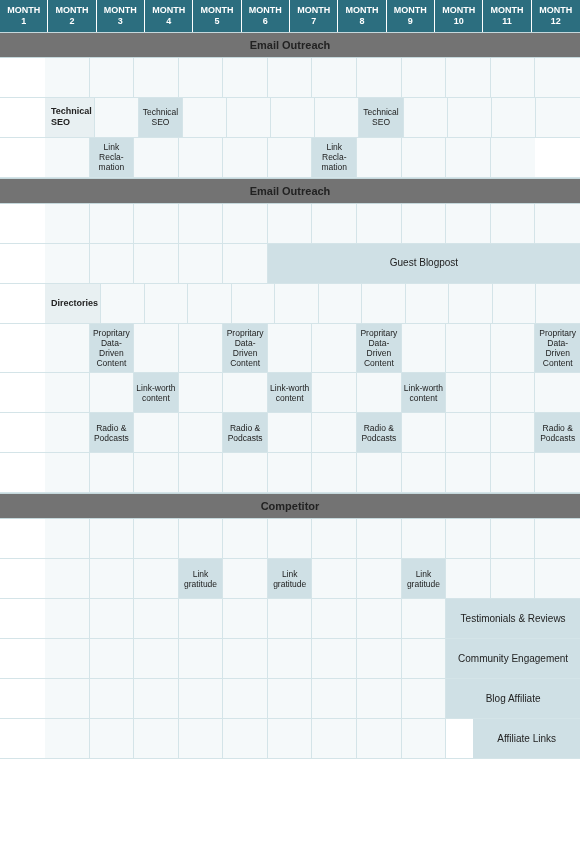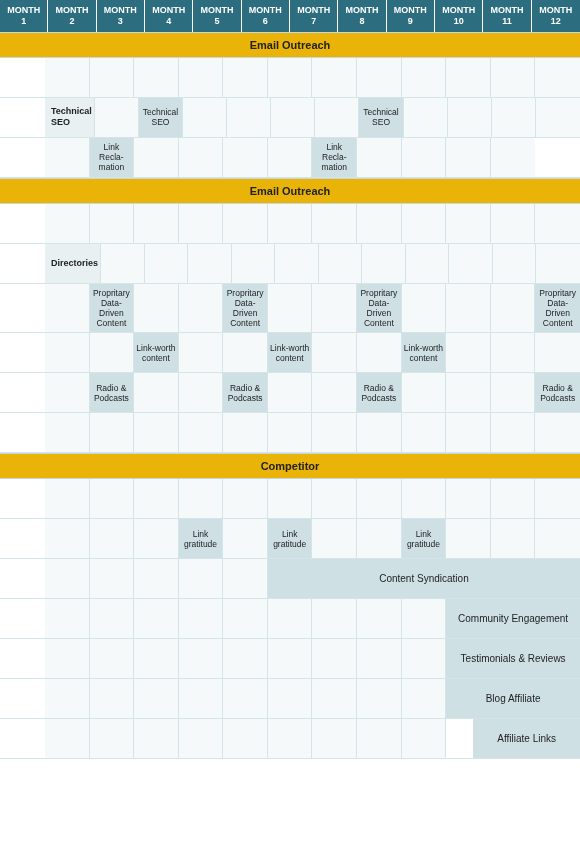--- a/index.html
+++ b/index.html
@@ -22,21 +22,21 @@
       font-size: 9px;
     }
     .header-cell {
       padding: 5px 2px;
       border-right: 1px solid #fff;
       line-height: 1.2;
     }
     .header-cell:last-child { border-right: none; }
 
     .section-label-row {
-      background: #eab308;
+      background: #737373;
       text-align: center;
       padding: 6px 4px;
       font-size: 11px;
       font-weight: bold;
       color: #222;
       border-bottom: 1px solid #c5d8dc;
       border-top: 1px solid #c5d8dc;
     }
 
     .data-row {
@@ -147,20 +147,28 @@
         <div class="data-cell empty"></div>
         <div class="data-cell empty"></div>
         <div class="data-cell empty"></div>
         <div class="data-cell empty"></div>
         <div class="data-cell empty"></div>
         <div class="data-cell empty"></div>
         <div class="data-cell empty"></div>
         <div class="data-cell empty"></div>
       </div>
       <div class="data-row">
+        <div class="data-cell empty"></div>
+        <div class="data-cell empty"></div>
+        <div class="data-cell empty"></div>
+        <div class="data-cell empty"></div>
+        <div class="data-cell empty"></div>
+        <div class="data-cell filled" style="grid-column: span 7; font-weight: normal; justify-content: center; font-size: 10px;">Guest Blogpost</div>
+      </div>
+      <div class="data-row">
         <div class="data-cell label-cell">Directories</div>
         <div class="data-cell empty"></div>
         <div class="data-cell empty"></div>
         <div class="data-cell empty"></div>
         <div class="data-cell empty"></div>
         <div class="data-cell empty"></div>
         <div class="data-cell empty"></div>
         <div class="data-cell empty"></div>
         <div class="data-cell empty"></div>
         <div class="data-cell empty"></div>
@@ -251,45 +259,37 @@
         <div class="data-cell empty"></div>
         <div class="data-cell empty"></div>
         <div class="data-cell empty"></div>
       </div>
       <div class="data-row">
         <div class="data-cell empty"></div>
         <div class="data-cell empty"></div>
         <div class="data-cell empty"></div>
         <div class="data-cell empty"></div>
         <div class="data-cell empty"></div>
-        <div class="data-cell filled" style="grid-column: span 7; font-weight: normal; justify-content: center; font-size: 10px;">Content Syndication</div>
+        <div class="data-cell empty"></div>
+        <div class="data-cell empty"></div>
+        <div class="data-cell empty"></div>
+        <div class="data-cell empty"></div>
+        <div class="data-cell filled" style="grid-column: span 3; font-weight: normal; justify-content: center; font-size: 10px;">Testimonials &amp; Reviews</div>
       </div>
       <div class="data-row">
         <div class="data-cell empty"></div>
         <div class="data-cell empty"></div>
         <div class="data-cell empty"></div>
         <div class="data-cell empty"></div>
         <div class="data-cell empty"></div>
         <div class="data-cell empty"></div>
         <div class="data-cell empty"></div>
         <div class="data-cell empty"></div>
         <div class="data-cell empty"></div>
         <div class="data-cell filled" style="grid-column: span 3; font-weight: normal; justify-content: center; font-size: 10px;">Community Engagement</div>
-      </div>
-      <div class="data-row">
-        <div class="data-cell empty"></div>
-        <div class="data-cell empty"></div>
-        <div class="data-cell empty"></div>
-        <div class="data-cell empty"></div>
-        <div class="data-cell empty"></div>
-        <div class="data-cell empty"></div>
-        <div class="data-cell empty"></div>
-        <div class="data-cell empty"></div>
-        <div class="data-cell empty"></div>
-        <div class="data-cell filled" style="grid-column: span 3; font-weight: normal; justify-content: center; font-size: 10px;">Testimonials &amp; Reviews</div>
       </div>
       <div class="data-row">
         <div class="data-cell empty"></div>
         <div class="data-cell empty"></div>
         <div class="data-cell empty"></div>
         <div class="data-cell empty"></div>
         <div class="data-cell empty"></div>
         <div class="data-cell empty"></div>
         <div class="data-cell empty"></div>
         <div class="data-cell empty"></div>

